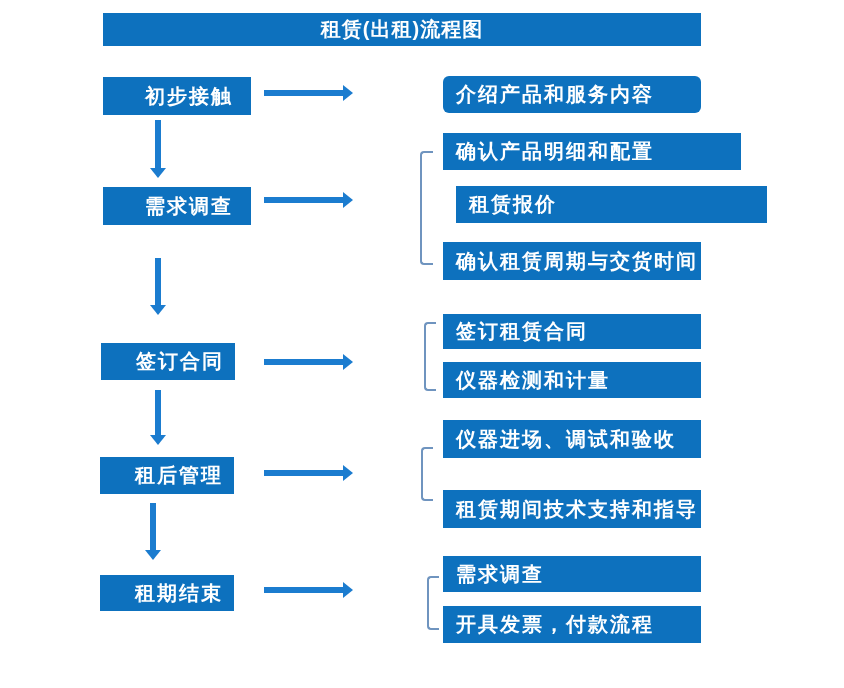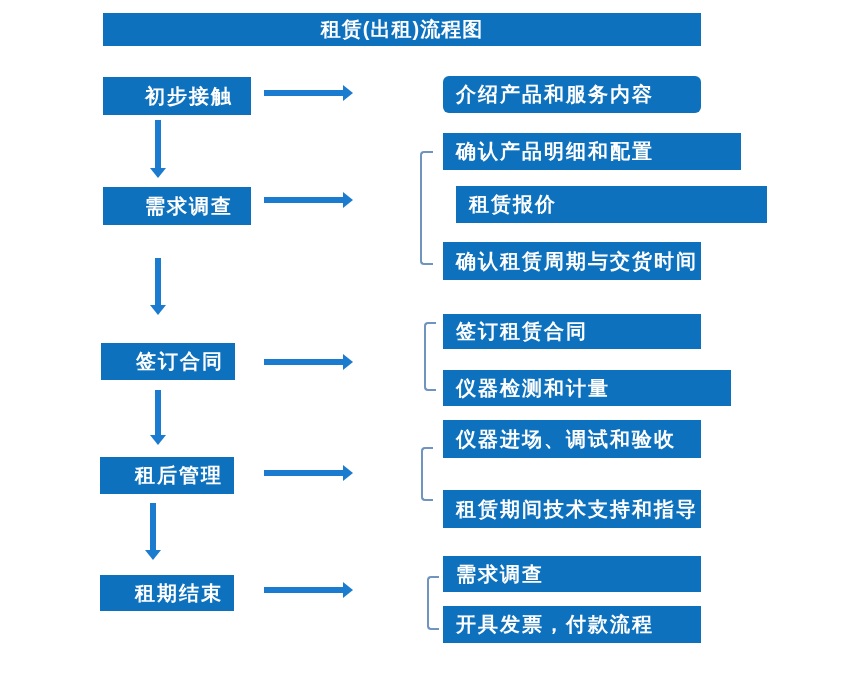--- a/index.html
+++ b/index.html
@@ -30,21 +30,21 @@
   .s2{left:103px;top:187px;width:124px;height:38px;}
   .s3{left:101px;top:343px;width:110px;height:37px;}
   .s4{left:100px;top:457px;width:110px;height:37px;}
   .s5{left:100px;top:575px;width:110px;height:36px;}
   
   .d1{left:443px;top:76px;width:258px;height:37px;border-radius:6px;}
   .d2{left:443px;top:133px;width:298px;height:37px;}
   .d3{left:443px;top:186px;width:311px;height:37px;margin-left:13px;}
   .d4{left:443px;top:242px;width:258px;height:38px;}
   .d5{left:443px;top:314px;width:258px;height:35px;}
-  .d6{left:443px;top:370px;width:288px;height:36px;}
+  .d6{left:443px;top:362px;width:258px;height:36px;}
   .d7{left:443px;top:420px;width:258px;height:38px;}
   .d8{left:443px;top:490px;width:258px;height:38px;}
   .d9{left:443px;top:556px;width:258px;height:36px;}
   .d10{left:443px;top:606px;width:258px;height:37px;}
   
   .harrow{position:absolute;width:89px;height:16px;}
   .harrow .shaft{position:absolute;left:0;right:8px;top:5px;height:6px;background:var(--arrow-blue);}
   .harrow .head{position:absolute;right:0;top:0;width:0;height:0;
     border-top:8px solid transparent;border-bottom:8px solid transparent;
     border-left:10px solid var(--arrow-blue);}

